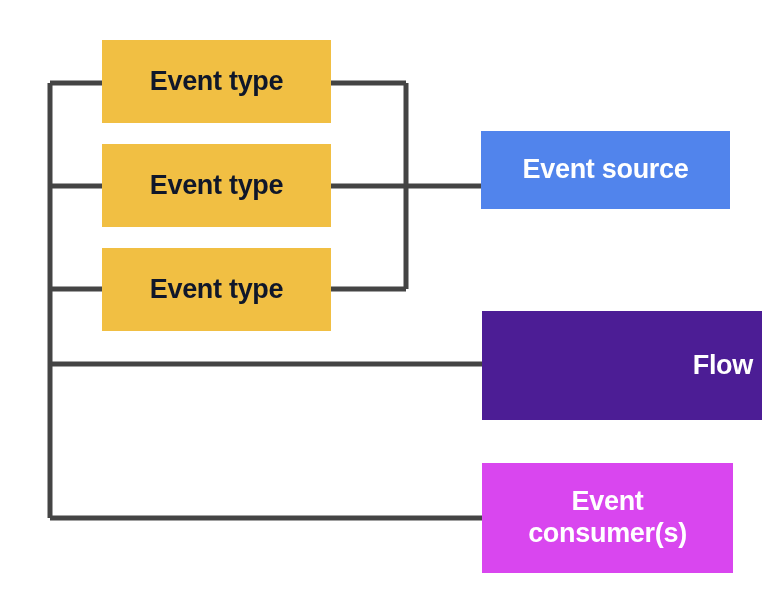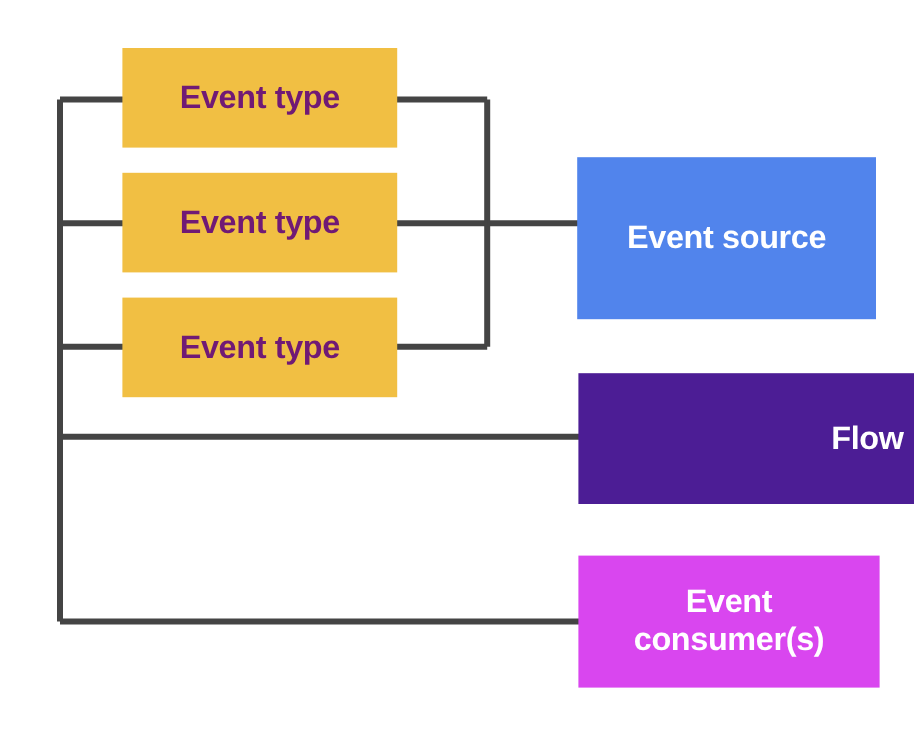--- a/index.html
+++ b/index.html
@@ -23,21 +23,21 @@
     align-items: center;
     justify-content: center;
     text-align: center;
     font-weight: bold;
     line-height: 1.18;
     letter-spacing: -0.3px;
     box-sizing: border-box;
   }
   .node.event-type {
     font-size: 27px;
-    color: #701a75;
+    color: #0f172a;
   }
   .node.right-node {
     font-size: 27px;
     color: #ffffff;
     padding: 0 14px;
   }
   #connectors {
     position: absolute;
     left: 0;
     top: 0;
@@ -79,21 +79,21 @@
   </div>
 
   <div class="node event-type" style="left:102px; top:144px; width:229px; height:83px; background:#f1bf43;">
     <span>Event type</span>
   </div>
 
   <div class="node event-type" style="left:102px; top:248px; width:229px; height:83px; background:#f1bf43;">
     <span>Event type</span>
   </div>
 
-  <div class="node right-node" style="left:481px; top:131px; width:249px; height:135px; background:#5184ec;">
+  <div class="node right-node" style="left:481px; top:131px; width:249px; height:78px; background:#5184ec;">
     <span>Event source</span>
   </div>
 
   <div class="node right-node" style="left:482px; top:311px; width:285px; height:109px; background:#4c1d95;justify-content:flex-end;">
     <span>Flow</span>
   </div>
 
   <div class="node right-node" style="left:482px; top:463px; width:251px; height:110px; background:#d946ef;">
     <span>Event consumer(s)</span>
   </div>

